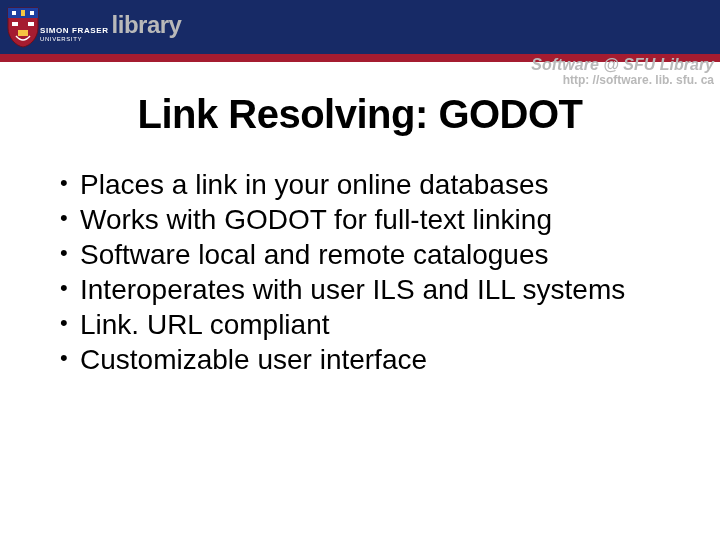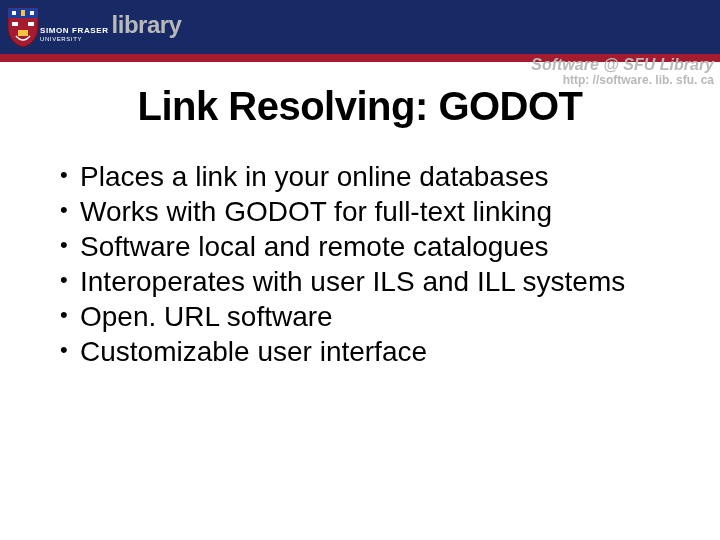--- a/index.html
+++ b/index.html
@@ -84,21 +84,21 @@
   .hr-url {
     color: #b9b9b9;
     font-size: 12px;
     font-weight: bold;
   }
   .title {
     text-align: center;
     font-size: 40px;
     font-weight: bold;
     color: #000000;
-    margin-top: 22px;
+    margin-top: 30px;
     letter-spacing: -0.5px;
     font-family: "Trebuchet MS", "Segoe UI", sans-serif;
   }
   .body {
     margin-top: 30px;
     padding: 0 50px 0 60px;
   }
   .bullet-row {
     display: flex;
     align-items: flex-start;
@@ -169,21 +169,21 @@
     <div class="bullet-row">
       <div class="bullet-dot">•</div>
       <div class="bullet-text">Software local and remote catalogues</div>
     </div>
     <div class="bullet-row">
       <div class="bullet-dot">•</div>
       <div class="bullet-text">Interoperates with user ILS and ILL systems</div>
     </div>
     <div class="bullet-row">
       <div class="bullet-dot">•</div>
-      <div class="bullet-text">Open. URL software</div>
+      <div class="bullet-text">Link. URL compliant</div>
     </div>
     <div class="bullet-row">
       <div class="bullet-dot">•</div>
       <div class="bullet-text">Customizable user interface</div>
     </div>
   </div>
 
 </div>
 
 </body></html>

